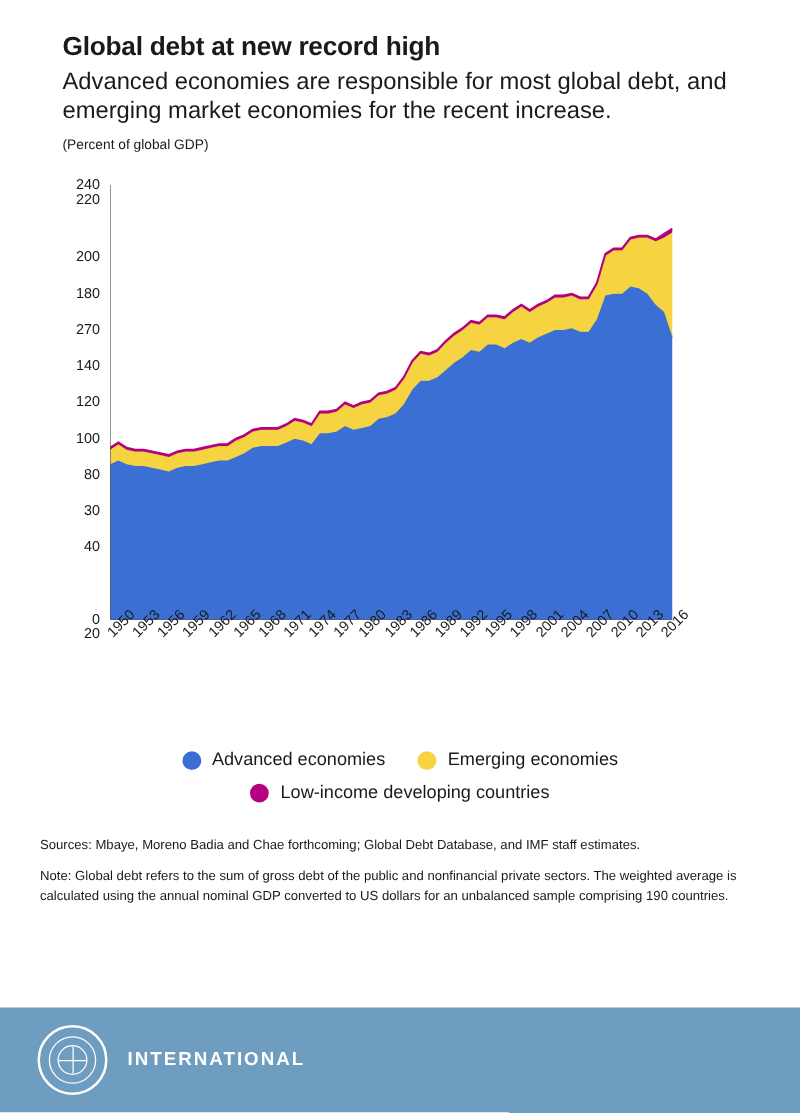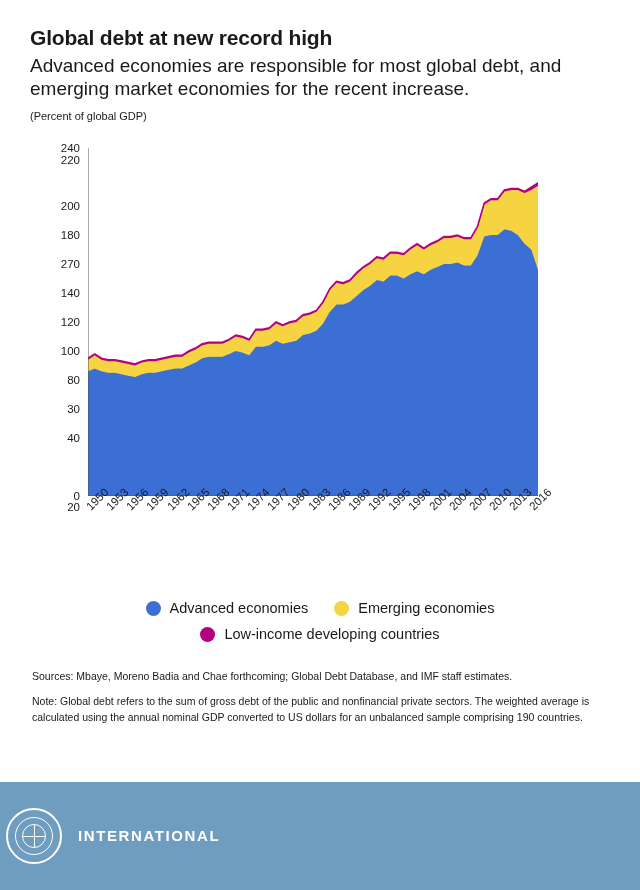--- a/index.html
+++ b/index.html
@@ -17,20 +17,21 @@
   }
   .page {
     width: 640px;
     height: 890px;
     position: relative;
     background: #ffffff;
     box-sizing: border-box;
   }
   .header {
     padding: 26px 30px 0 30px;
+    margin-left: 20px;
   }
   .title {
     font-size: 21px;
     font-weight: bold;
     line-height: 1.15;
     margin: 0 0 4px 0;
     letter-spacing: -0.2px;
   }
   .subtitle {
     font-size: 19px;
@@ -126,25 +127,25 @@
   }
   .notes p {
     margin: 0 0 8px 0;
   }
 
   .footer {
     position: absolute;
     left: 0;
     bottom: 0;
     width: 640px;
-    height: 108px;
+    height: 84px;
     background: #6e9dc0;
     display: flex;
     align-items: center;
-    padding-left: 6px;
+    padding-left: 30px;
     box-sizing: border-box;
   }
   .imf-seal {
     width: 52px;
     height: 52px;
     border-radius: 50%;
     background: #6e9dc0;
     border: 2px solid #ffffff;
     position: relative;
     flex: none;

